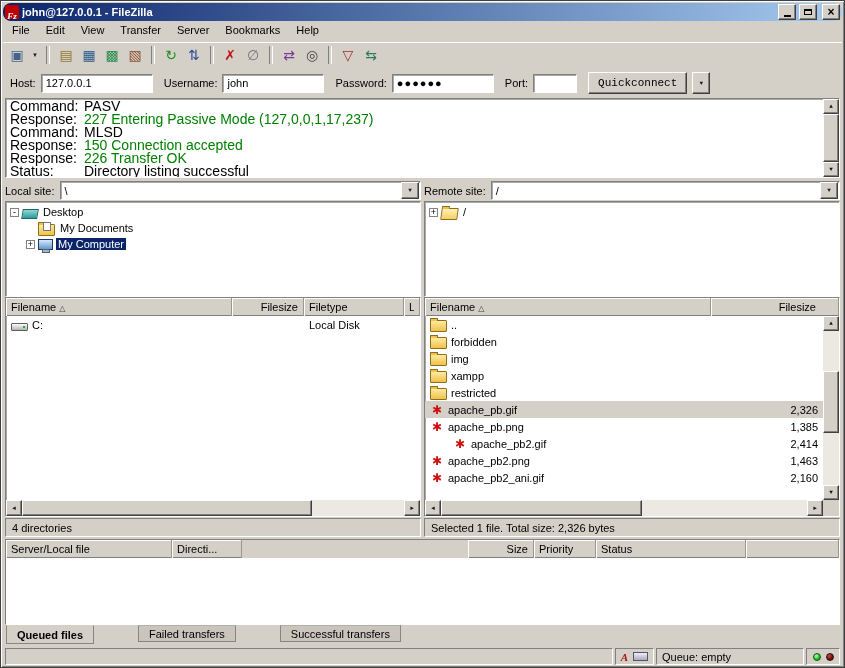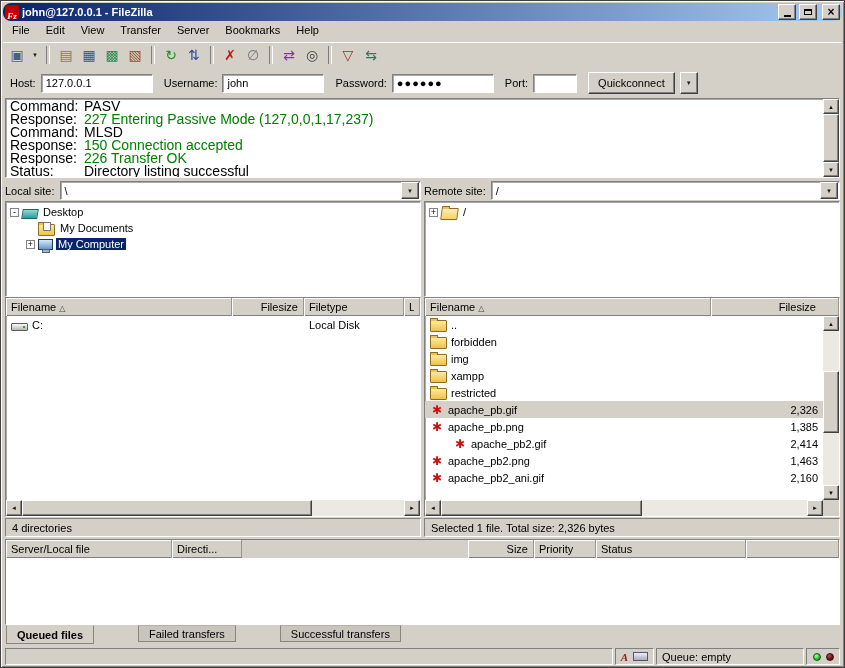--- a/index.html
+++ b/index.html
@@ -5,21 +5,21 @@
 :root{
   --sel:#0a246a; --resp:#008000; --tb1:#0a246a; --tb2:#a6caf0;
   --face:#d4d0c8; --shadow:#808080; --dark:#404040; --hl:#ffffff;
 }
 *{font-family:"Liberation Sans","DejaVu Sans",sans-serif;cursor:default;box-sizing:content-box;}
 html,body{margin:0;padding:0;background:#9a9a9a;}
 .window{width:845px;height:668px;box-sizing:border-box;background:var(--face);
   border:1px solid var(--dark);
   box-shadow:inset 1px 1px 0 var(--hl), inset -1px -1px 0 var(--shadow);
   padding:2px;display:flex;flex-direction:column;overflow:hidden;}
-.raised{background:var(--face);border:1px solid;border-color:var(--hl) var(--dark) var(--dark) var(--hl);box-shadow:inset -1px -1px 0 var(--shadow);}
+.raised{background:var(--face);border:1px solid;border-color:var(--hl) var(--dark) var(--dark) var(--hl);box-shadow:inset -1px -1px 0 var(--shadow);font-family:Liberation Mono, monospace;}
 .sunken{border:1px solid;border-color:var(--shadow) var(--hl) var(--hl) var(--shadow);box-shadow:inset 1px 1px 0 rgba(64,64,64,.45);}
 
 
 .titlebar{height:18px;flex:none;display:flex;align-items:center;gap:3px;padding:0 2px;background:linear-gradient(90deg,var(--tb1),var(--tb2));border-radius:8px;}
 .fz-logo{width:14px;height:14px;flex:none;background:#c00000;border-radius:2px;text-align:center;}
 .fz-logo::before{content:'Fz';font:italic bold 9px/14px "Liberation Serif","DejaVu Serif",serif;color:#fff;}
 .tb-title{flex:1;color:#fff;font-size:11px;font-weight:bold;white-space:nowrap;overflow:hidden;}
 .win-btn{width:16px;height:14px;flex:none;display:flex;align-items:center;justify-content:center;}
 .btn-min::before{content:'';width:7px;height:2px;background:#000;margin-top:7px;}
 .btn-max::before{content:'';width:8px;height:6px;border:1px solid #000;border-top:2px solid #000;box-sizing:border-box;}

